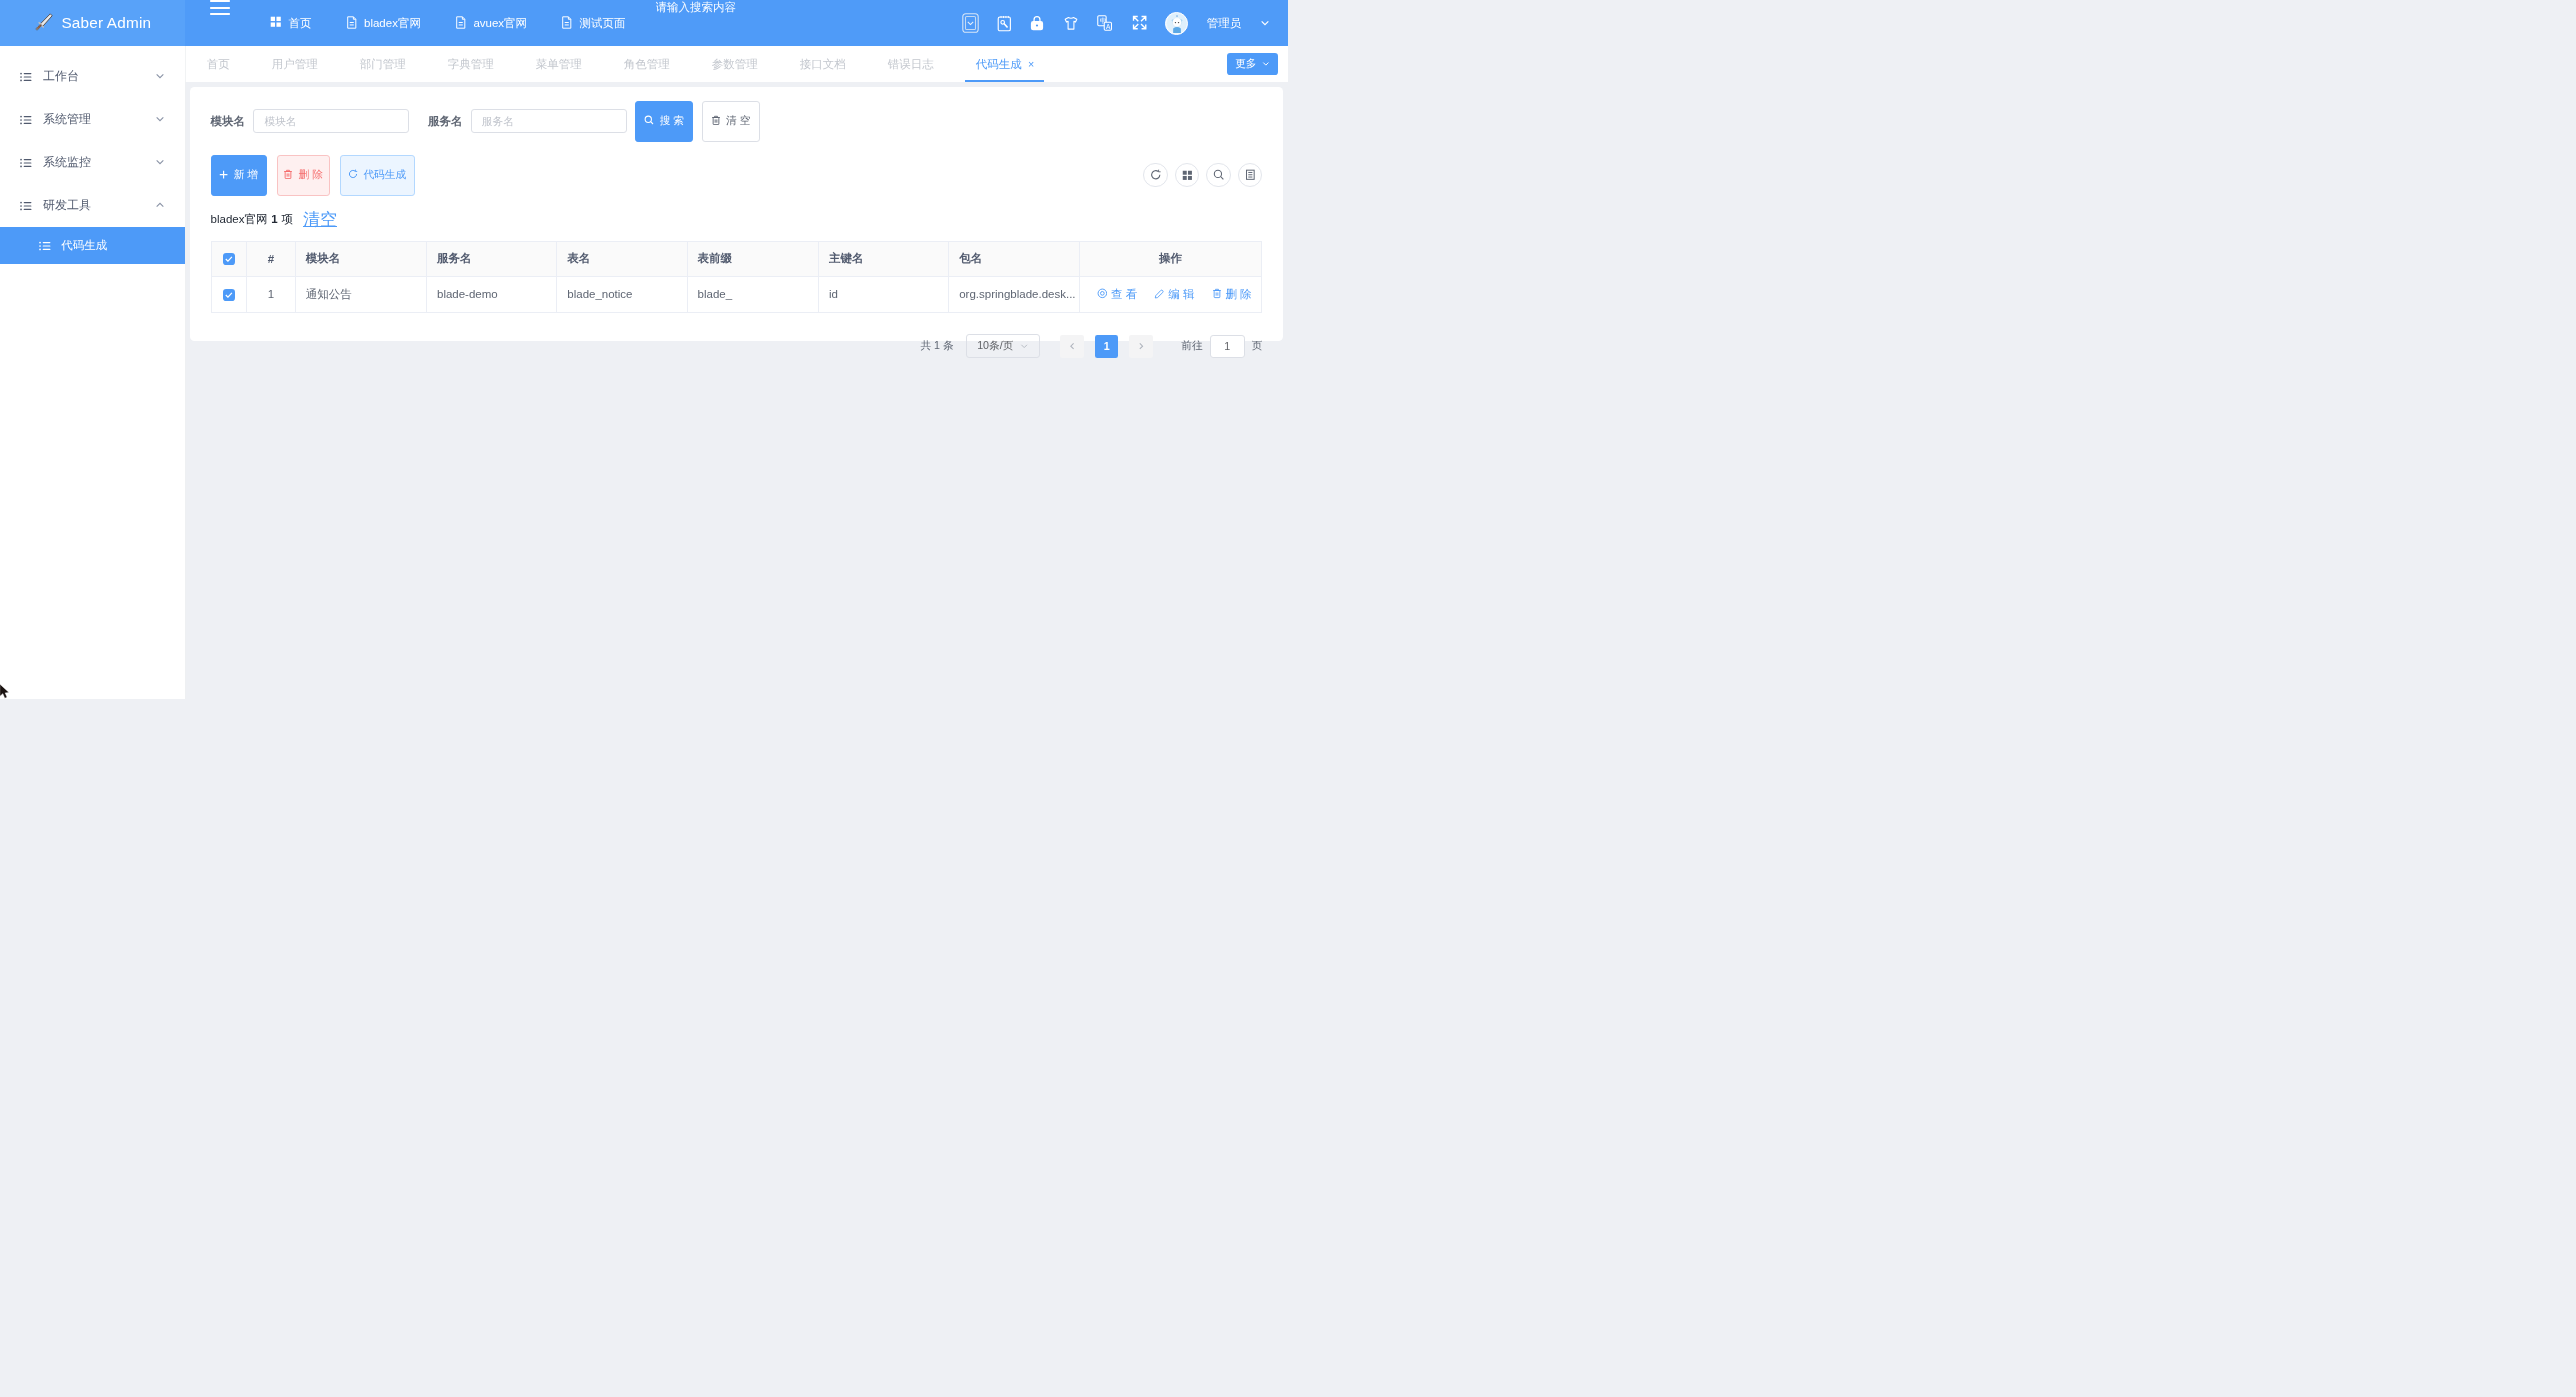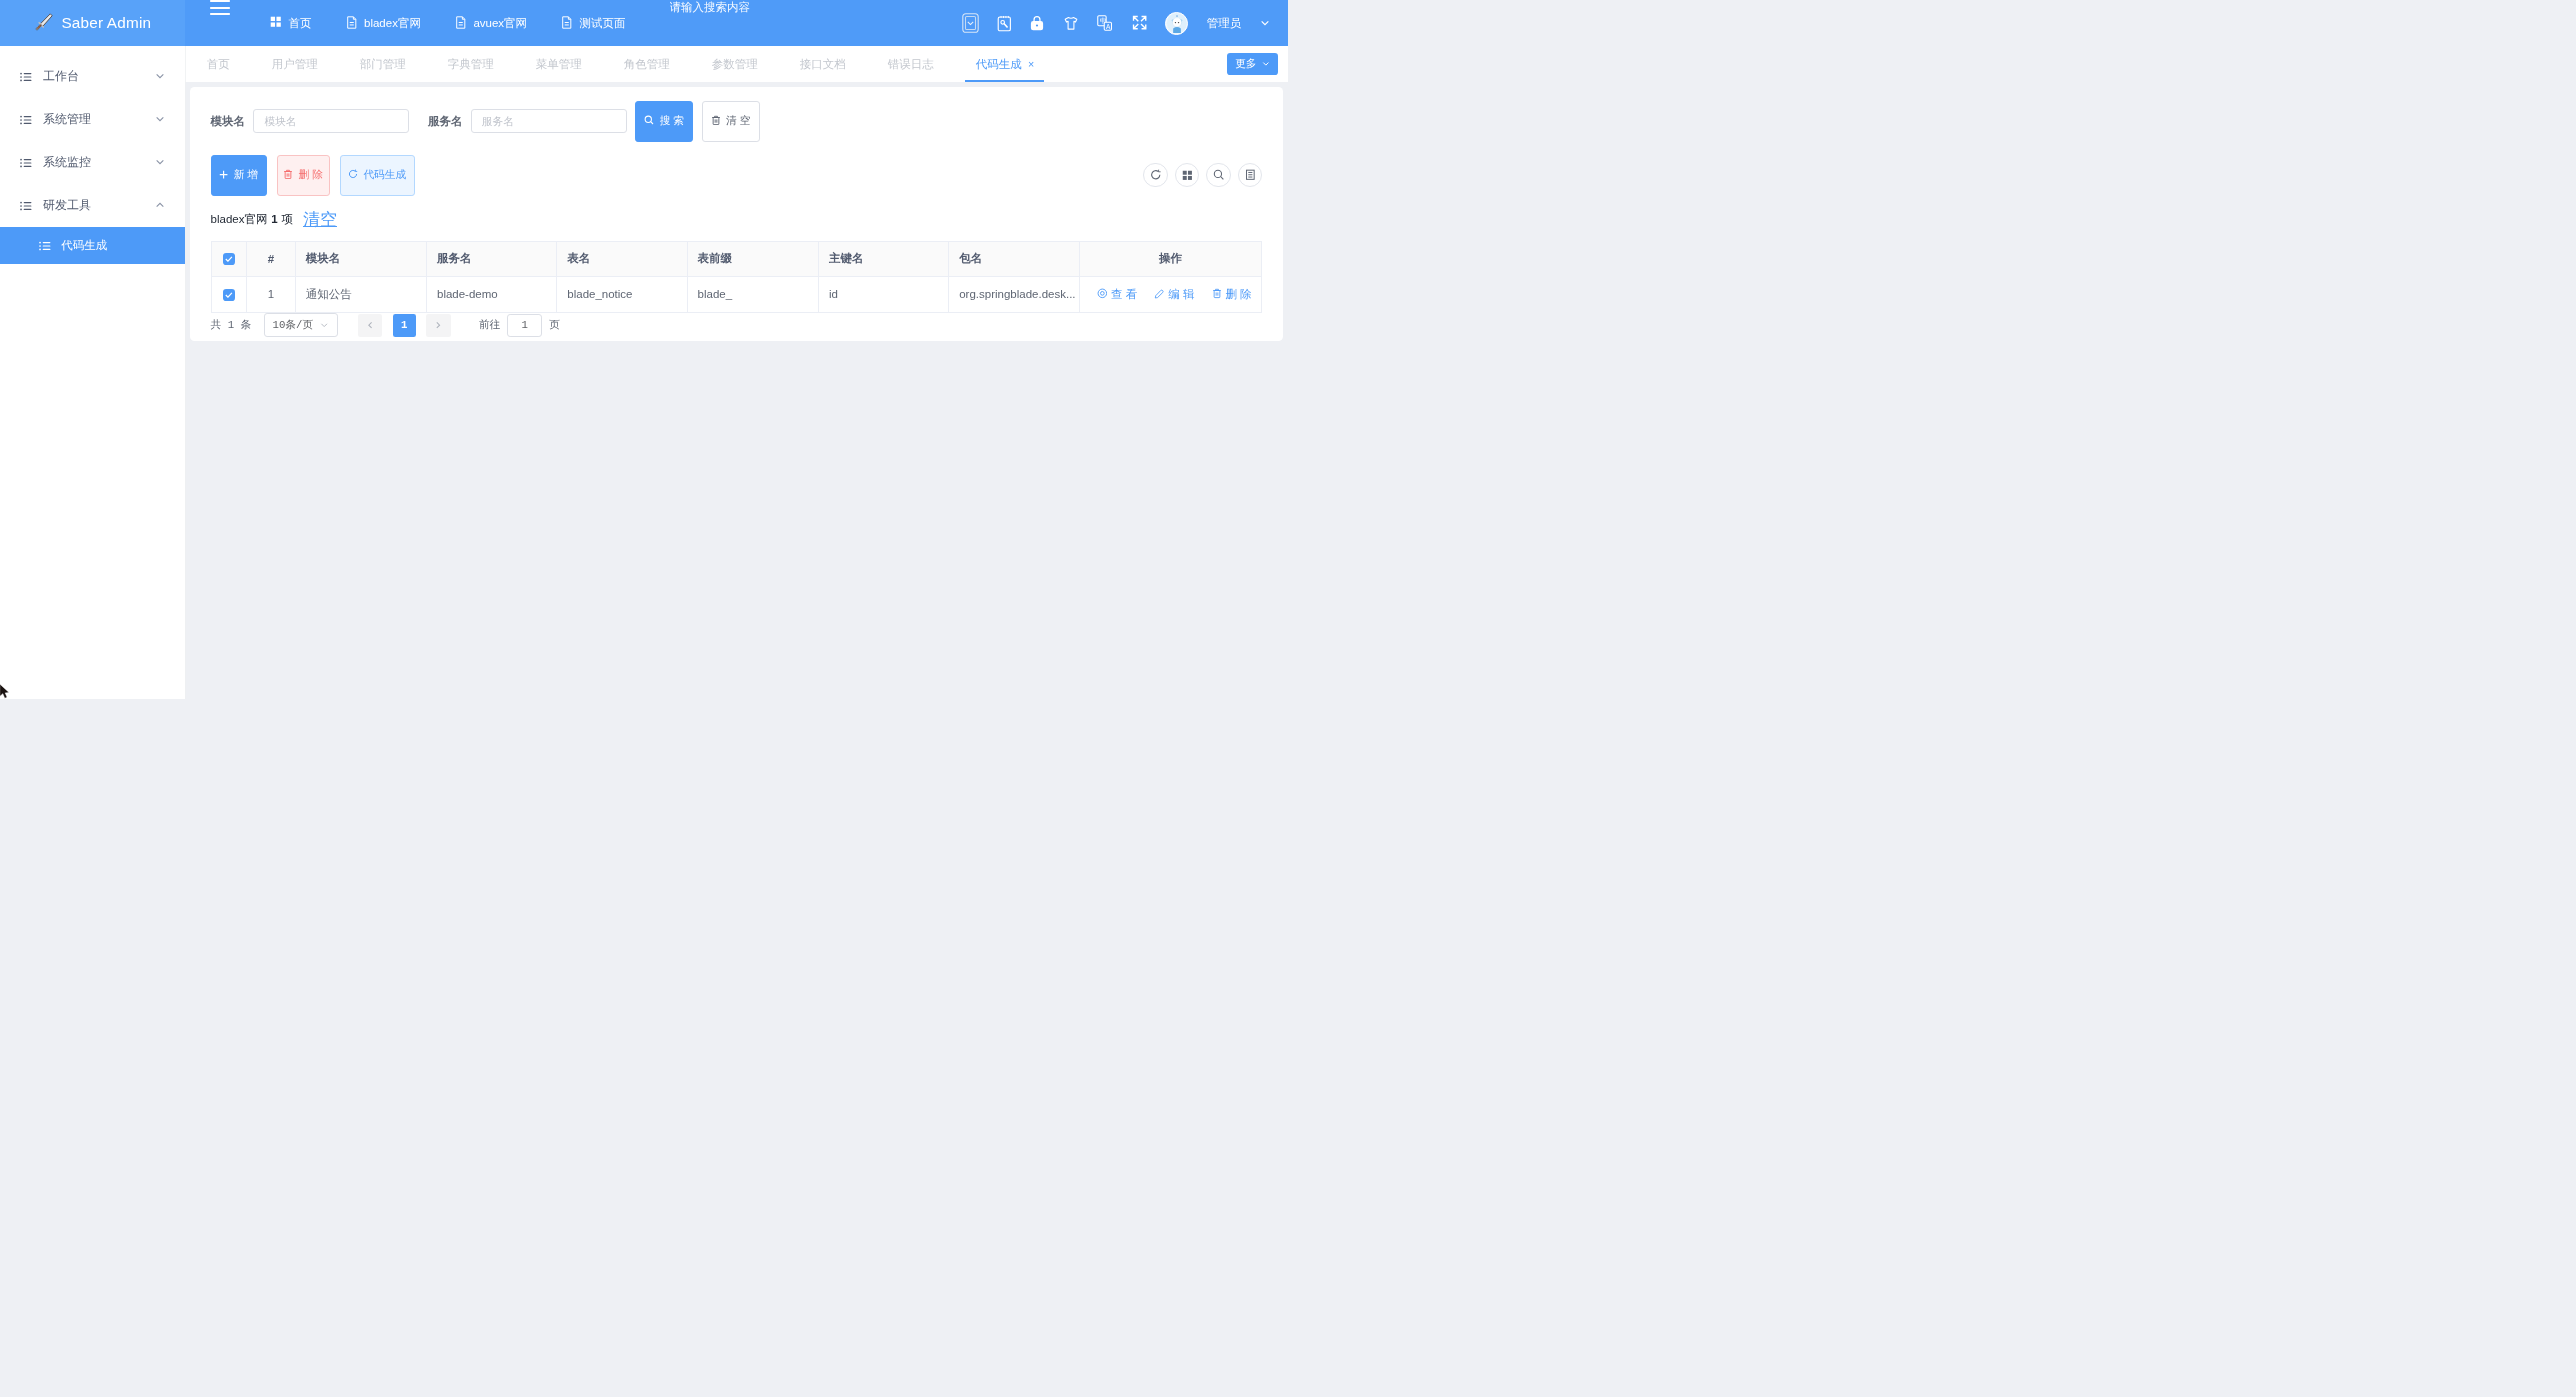--- a/index.html
+++ b/index.html
@@ -8,21 +8,21 @@
   .app { position:relative; width:1288px; height:699px; overflow:hidden; }
 
   
   .topbar { position:absolute; top:0; left:0; right:0; height:46px; background:#4f9bf8; display:flex; z-index:5; }
   .logo-area { width:185px; height:46px; background:#58a2f9; display:flex; align-items:center; justify-content:center; gap:7.7px; flex:0 0 auto; }
   .logo-text { color:#fff; font-size:15.3px; font-weight:500; letter-spacing:0.2px; }
   .hamburger { margin-left:25px; width:20px; height:15.3px; display:flex; flex-direction:column; justify-content:space-between; cursor:pointer; }
   .hamburger span { display:block; height:2.3px; background:#fff; border-radius:0.8px; }
   .top-nav { display:flex; align-items:center; margin-left:40px; gap:34px; }
   .top-nav-item { display:flex; align-items:center; gap:7px; color:#fff; font-size:11.5px; cursor:pointer; }
-  .top-search { margin-left:44px; }
+  .top-search { margin-left:30px; }
   .top-search input { background:transparent; border:none; outline:none; color:#fff; font-size:11.5px; width:130px; }
   .top-search input::placeholder { color:rgba(255,255,255,.96); }
   .top-right { margin-left:auto; display:flex; align-items:center; gap:18.4px; padding-right:18.4px; }
   .top-icon { color:#fff; display:flex; align-items:center; cursor:pointer; }
   .avatar { width:23px; height:23px; border-radius:50%; background:#e9f4fd; border:1.5px solid #fff; display:flex; align-items:center; justify-content:center; overflow:hidden; cursor:pointer; }
   .username { color:#fff; font-size:11.5px; cursor:pointer; }
 
   
   .sidebar { position:absolute; top:46px; left:0; width:185px; bottom:0; background:#fff; box-shadow:0.8px 0 0 #eef0f2; z-index:4; }
   .menu { padding-top:9.2px; }
@@ -72,21 +72,21 @@
   table.grid { margin-top:10px; width:100%; border-collapse:collapse; border:0.8px solid #ebeef5; table-layout:fixed; }
   .grid th { background:#fafafa; height:35px; font-size:11.5px; color:#515a6e; font-weight:600; border-right:0.8px solid #ebeef5; border-bottom:0.8px solid #ebeef5; text-align:left; padding:0 10px; }
   .grid td { height:36px; font-size:11.5px; color:#5f6673; border-right:0.8px solid #ebeef5; border-bottom:0.8px solid #ebeef5; padding:0 10px; background:#fff; }
   .grid th:last-child, .grid td:last-child { border-right:none; }
   .grid .c { text-align:center; padding:0; }
   .checkbox { width:12.3px; height:12.3px; border-radius:3.1px; background:#4d9af8; display:inline-flex; align-items:center; justify-content:center; cursor:pointer; }
   .checkbox svg { display:block; }
   .op-cell { text-align:center; white-space:nowrap; }
   .op-link { color:#4d9af8; font-size:11.5px; cursor:pointer; display:inline-flex; align-items:center; gap:3.8px; margin:0 7px; }
 
-  .pagination { display:flex; align-items:center; font-size:10.7px; color:#5f6673;font-family:Liberation Mono, monospace; }
+  .pagination { margin-top:21px; display:flex; align-items:center; justify-content:flex-end; font-size:10.7px; color:#5f6673; }
   .pg-total { margin-right:12.3px; }
   .pg-size { width:74px; height:24.5px; border:0.8px solid #dcdfe6; border-radius:3.1px; display:flex; align-items:center; justify-content:center; gap:7px; color:#606266; cursor:pointer; margin-right:20px; }
   .pg-size .chev { color:#b6bac3; display:flex; }
   .pg-btn { width:24.5px; height:23px; border-radius:2.3px; background:#f4f4f5; display:flex; align-items:center; justify-content:center; color:#aeb3bc; cursor:pointer; }
   .pg-page { width:23px; height:23px; border-radius:2.3px; background:#4d9af8; color:#fff; display:flex; align-items:center; justify-content:center; font-weight:600; margin:0 10.7px; cursor:pointer; }
   .pg-next { margin-right:28px; }
   .pg-goto-label { margin-right:7px; }
   .pg-goto-input { width:35px; height:23px; border:0.8px solid #dcdfe6; border-radius:3.1px; text-align:center; font-size:10.7px; color:#606266; outline:none; font-family:inherit; }
   .pg-unit { margin-left:7px; }
 

